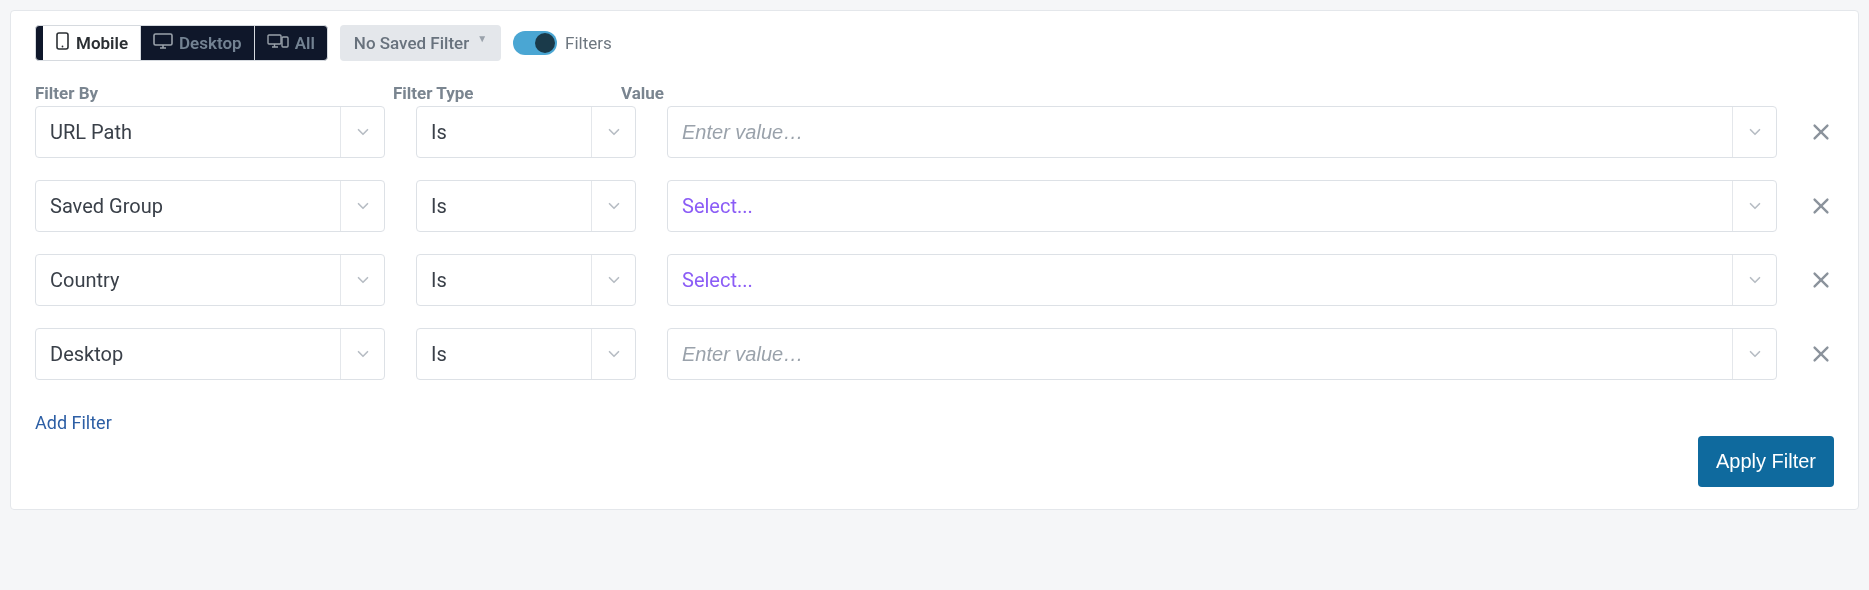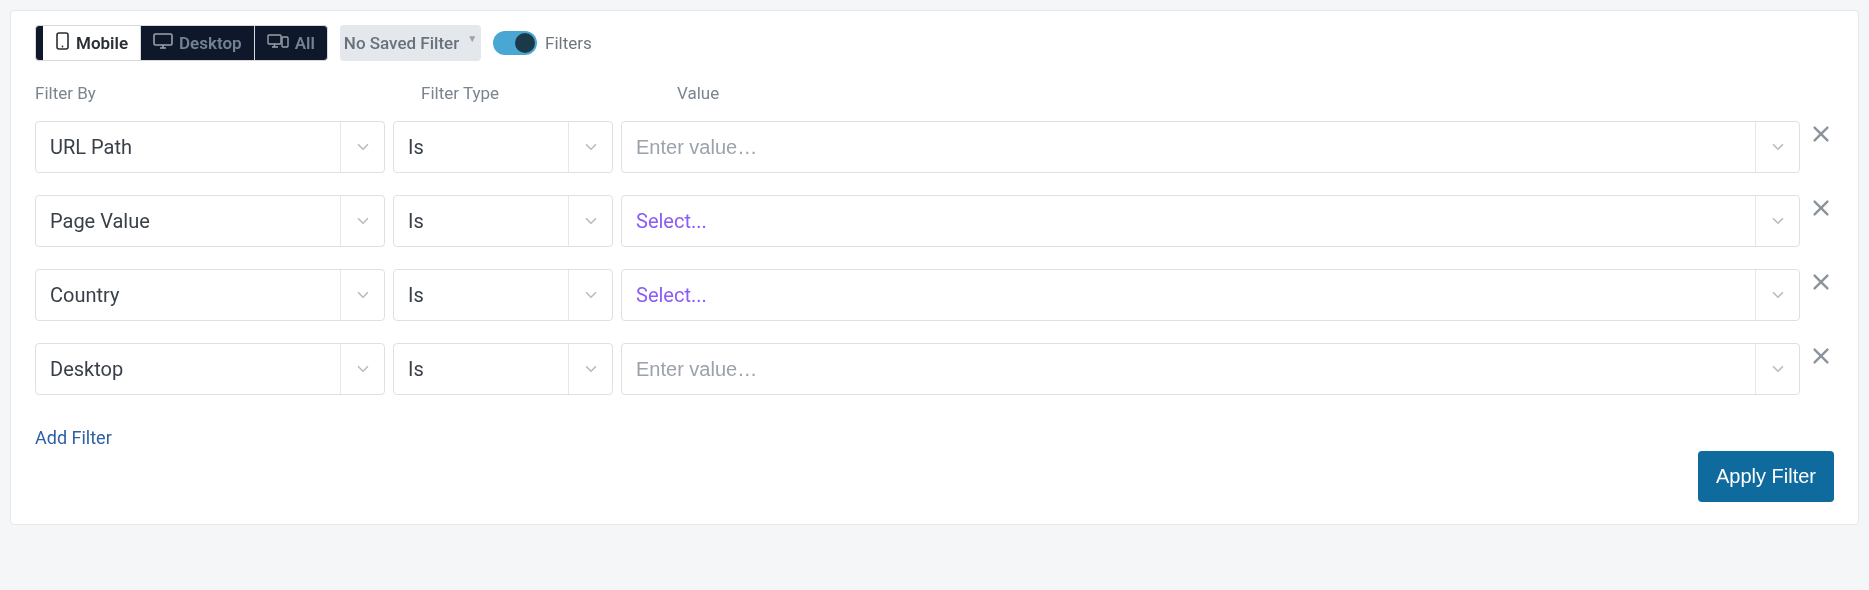--- a/index.html
+++ b/index.html
@@ -6,41 +6,41 @@
   html, body { margin:0; padding:0; background:#f5f6f8; font-family:-apple-system,BlinkMacSystemFont,"Segoe UI",Roboto,Helvetica,Arial,sans-serif; }
   .page { padding:10px; }
   .panel { background:#fff; border:1px solid #e4e7eb; border-radius:4px; padding:14px 24px 22px 24px; }
   
   .topbar { display:flex; align-items:center; gap:12px; margin-bottom:22px; }
   .seggroup { display:flex; border:1px solid #d6dadf; background:#0f172a; border-radius:4px; overflow:hidden;padding-left:7px; }
   .seg { display:flex; align-items:center; gap:6px; padding:6px 12px; font-size:17px; color:#738292; font-weight:600; cursor:pointer; }
   .seg.active { background:#fff; color:#2b2f33; border-right:1px solid #d6dadf; }
   .seg:not(:last-child):not(.active){ border-right:1px solid #d6dadf; }
   .dev-icon { display:inline-block; }
-  .savedfilter { display:flex; gap:8px; background:#e4e7eb; color:#68727d; font-size:17px; font-weight:500; padding:8px 4px; border-radius:4px; cursor:pointer; }
+  .savedfilter { display:flex; gap:8px; background:#e4e7eb; color:#68727d; font-size:17px; font-weight:500; padding:8px 14px; border-radius:4px; cursor:pointer; }
   .tri { font-size:10px; color:#9aa2ab; }
   .toggle-wrap { display:flex; align-items:center; gap:8px; }
   .toggle { width:44px; height:24px; border-radius:12px; background:#4aa6d3; position:relative; cursor:pointer; }
   .toggle-knob { position:absolute; right:2px; top:2px; width:20px; height:20px; border-radius:50%; background:#1a3a4a; }
   .toggle-label { color:#6e7780; font-size:17px; }
   
-  .hdrs { display:flex; gap:36px; margin-bottom:18px; }
+  .hdrs { display:flex; gap:8px; margin-bottom:3px;font-weight:bold; }
   .hdr { color:#7a8590; font-size:17px; }
   .col-filterby { width:350px; }
   .col-filtertype { width:220px; }
   .col-value { flex:1; }
   
   .rows { display:flex; flex-direction:column; gap:22px; }
-  .row { display:flex; align-items:flex-start; gap:8px; }
+  .row { display:flex; align-items:center; gap:31px; }
   .select { display:flex; align-items:center; justify-content:space-between; border:1px solid #dde1e6; border-radius:4px; height:52px; padding:0 0 0 14px; background:#fff; cursor:pointer; }
   .select-text { font-size:20px; color:#3a4049; }
   .select-text.placeholder { color:#8b5cf6; }
   .select-arrow { width:44px; height:100%; border-left:1px solid #e4e7eb; display:flex; align-items:center; justify-content:center; color:#b7bdc4; }
   .inputwrap { flex:1; display:flex; align-items:center; border:1px solid #dde1e6; border-radius:4px; height:52px; background:#fff; padding:0; }
-  .inputwrap input { flex:1; border:none; outline:none; font-size:20px; padding:0 14px; color:#3a4049; background:transparent; height:100%; }
+  .inputwrap input { flex:1; border:none; outline:none; font-size:20px; padding:0 14px; color:#3a4049; background:transparent; height:100%;font-style:italic; }
   .inputwrap input::placeholder { color:#9aa2ab; }
   .del { width:26px; height:26px; display:flex; align-items:center; justify-content:center; color:#8b939c; cursor:pointer; }
   .del svg { width:22px; height:22px; }
   
   .footer { display:flex; align-items:flex-start; justify-content:space-between; margin-top:32px; }
   .addfilter { color:#2d5fa5; font-size:18px; cursor:pointer; }
   .apply { background:#0f6a9e; color:#fff; border:none; border-radius:4px; font-size:20px; padding:14px 18px; cursor:pointer;margin-top:24px; }
 </style>
 </head>
 <body>
@@ -127,21 +127,21 @@
           </div>
           <div class="del">
             <svg viewBox="0 0 24 24" fill="none" stroke="currentColor" stroke-width="2.6" stroke-linecap="round">
               <line x1="5" y1="5" x2="19" y2="19"></line>
               <line x1="19" y1="5" x2="5" y2="19"></line>
             </svg>
           </div>
         </div>
         <div class="row">
           <div class="select col-filterby">
-            <span class="select-text">Page Value</span>
+            <span class="select-text">Saved Group</span>
             <span class="select-arrow">
               <svg width="18" height="18" viewBox="0 0 24 24" fill="none" stroke="currentColor" stroke-width="2.2" stroke-linecap="round" stroke-linejoin="round">
                 <polyline points="6 9 12 15 18 9"></polyline>
               </svg>
             </span>
           </div>
           <div class="select col-filtertype">
             <span class="select-text">Is</span>
             <span class="select-arrow">
               <svg width="18" height="18" viewBox="0 0 24 24" fill="none" stroke="currentColor" stroke-width="2.2" stroke-linecap="round" stroke-linejoin="round">

